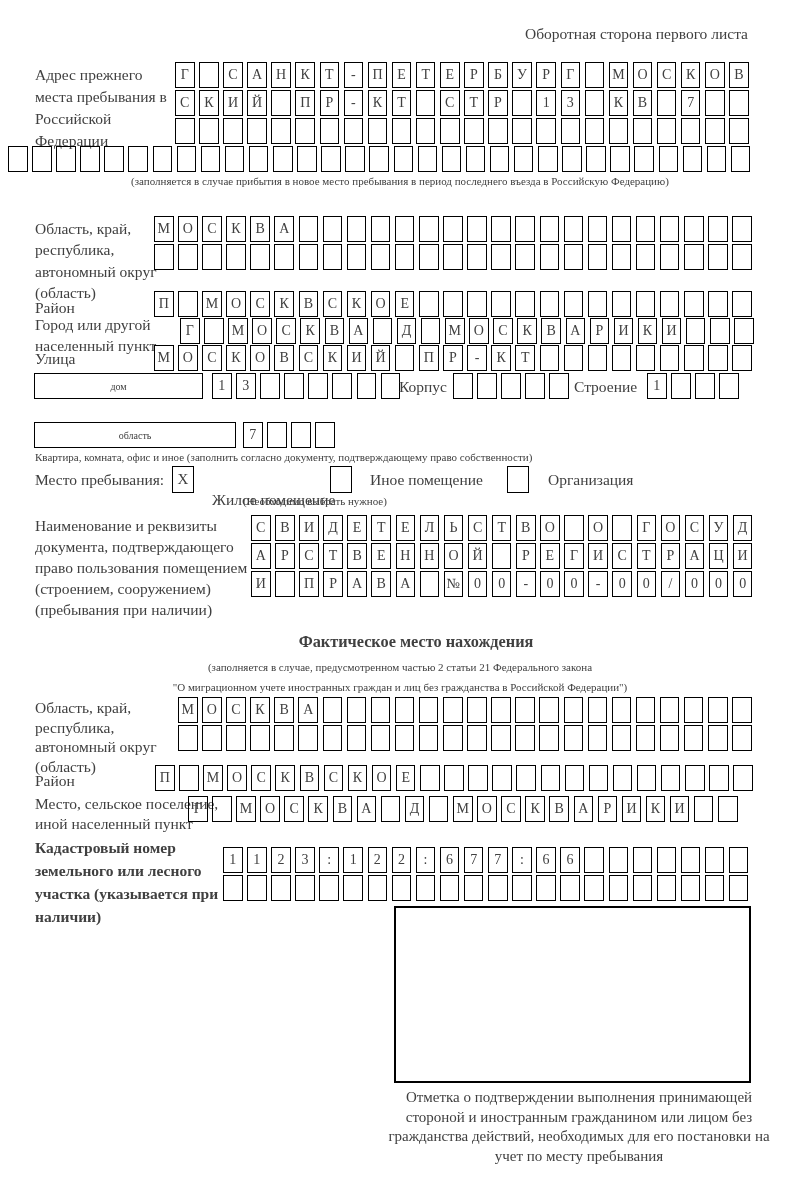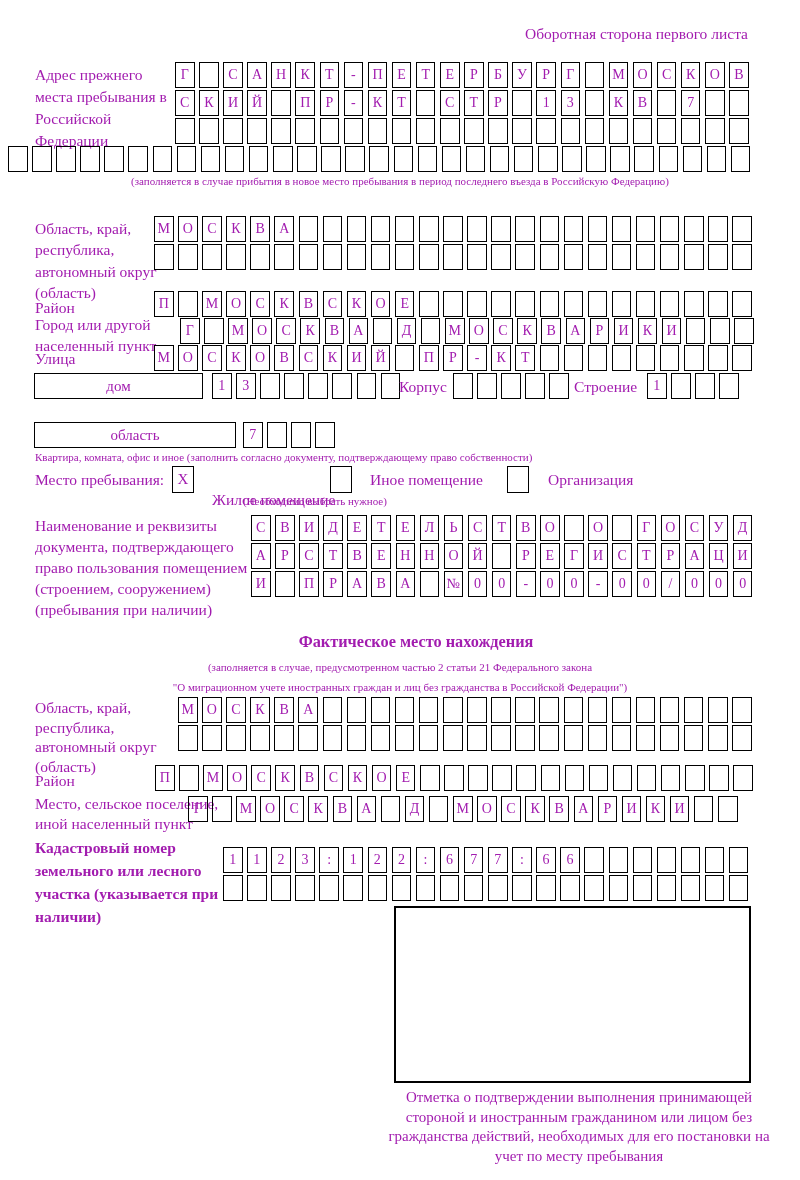--- a/index.html
+++ b/index.html
@@ -1,26 +1,26 @@
 <!DOCTYPE html>
 <html><head>
 <meta charset="utf-8">
 <style>
   html,body{margin:0;padding:0;background:#fff;}
-  #page{position:relative;width:800px;height:1180px;background:#fff;color:#a21caf;
+  #page{position:relative;width:800px;height:1180px;background:#fff;color:#404040;
         font-family:"Liberation Serif",serif;overflow:hidden;}
   .lbl{position:absolute;font-size:15.5px;line-height:22px;}
   .note{position:absolute;font-size:11px;line-height:18px;}
   .ctr{left:0;width:800px;text-align:center;}
   .hdr{position:absolute;left:0;width:800px;text-align:center;font-weight:bold;font-size:16.3px;}
   .boxrow{position:absolute;display:flex;gap:4.6px;}
   .cb{flex:none;width:19.5px;height:26px;border:1.8px solid #000;box-sizing:border-box;
       display:flex;align-items:center;justify-content:center;font-size:14px;line-height:1;}
   .wide{position:absolute;height:26px;border:1.8px solid #000;box-sizing:border-box;
-      display:flex;align-items:center;justify-content:center;font-size:15px;}
+      display:flex;align-items:center;justify-content:center;font-size:10px;}
   .chk{position:absolute;width:22px;height:27px;border:1.8px solid #000;box-sizing:border-box;
       display:flex;align-items:center;justify-content:center;font-size:15px;}
   .stamp{position:absolute;border:2px solid #000;box-sizing:border-box;background:#fff;}
 </style>
 </head>
 <body>
 
 <div id="page">
 
   <div class="lbl" style="top:23px;right:52px;">Оборотная сторона первого листа</div>

